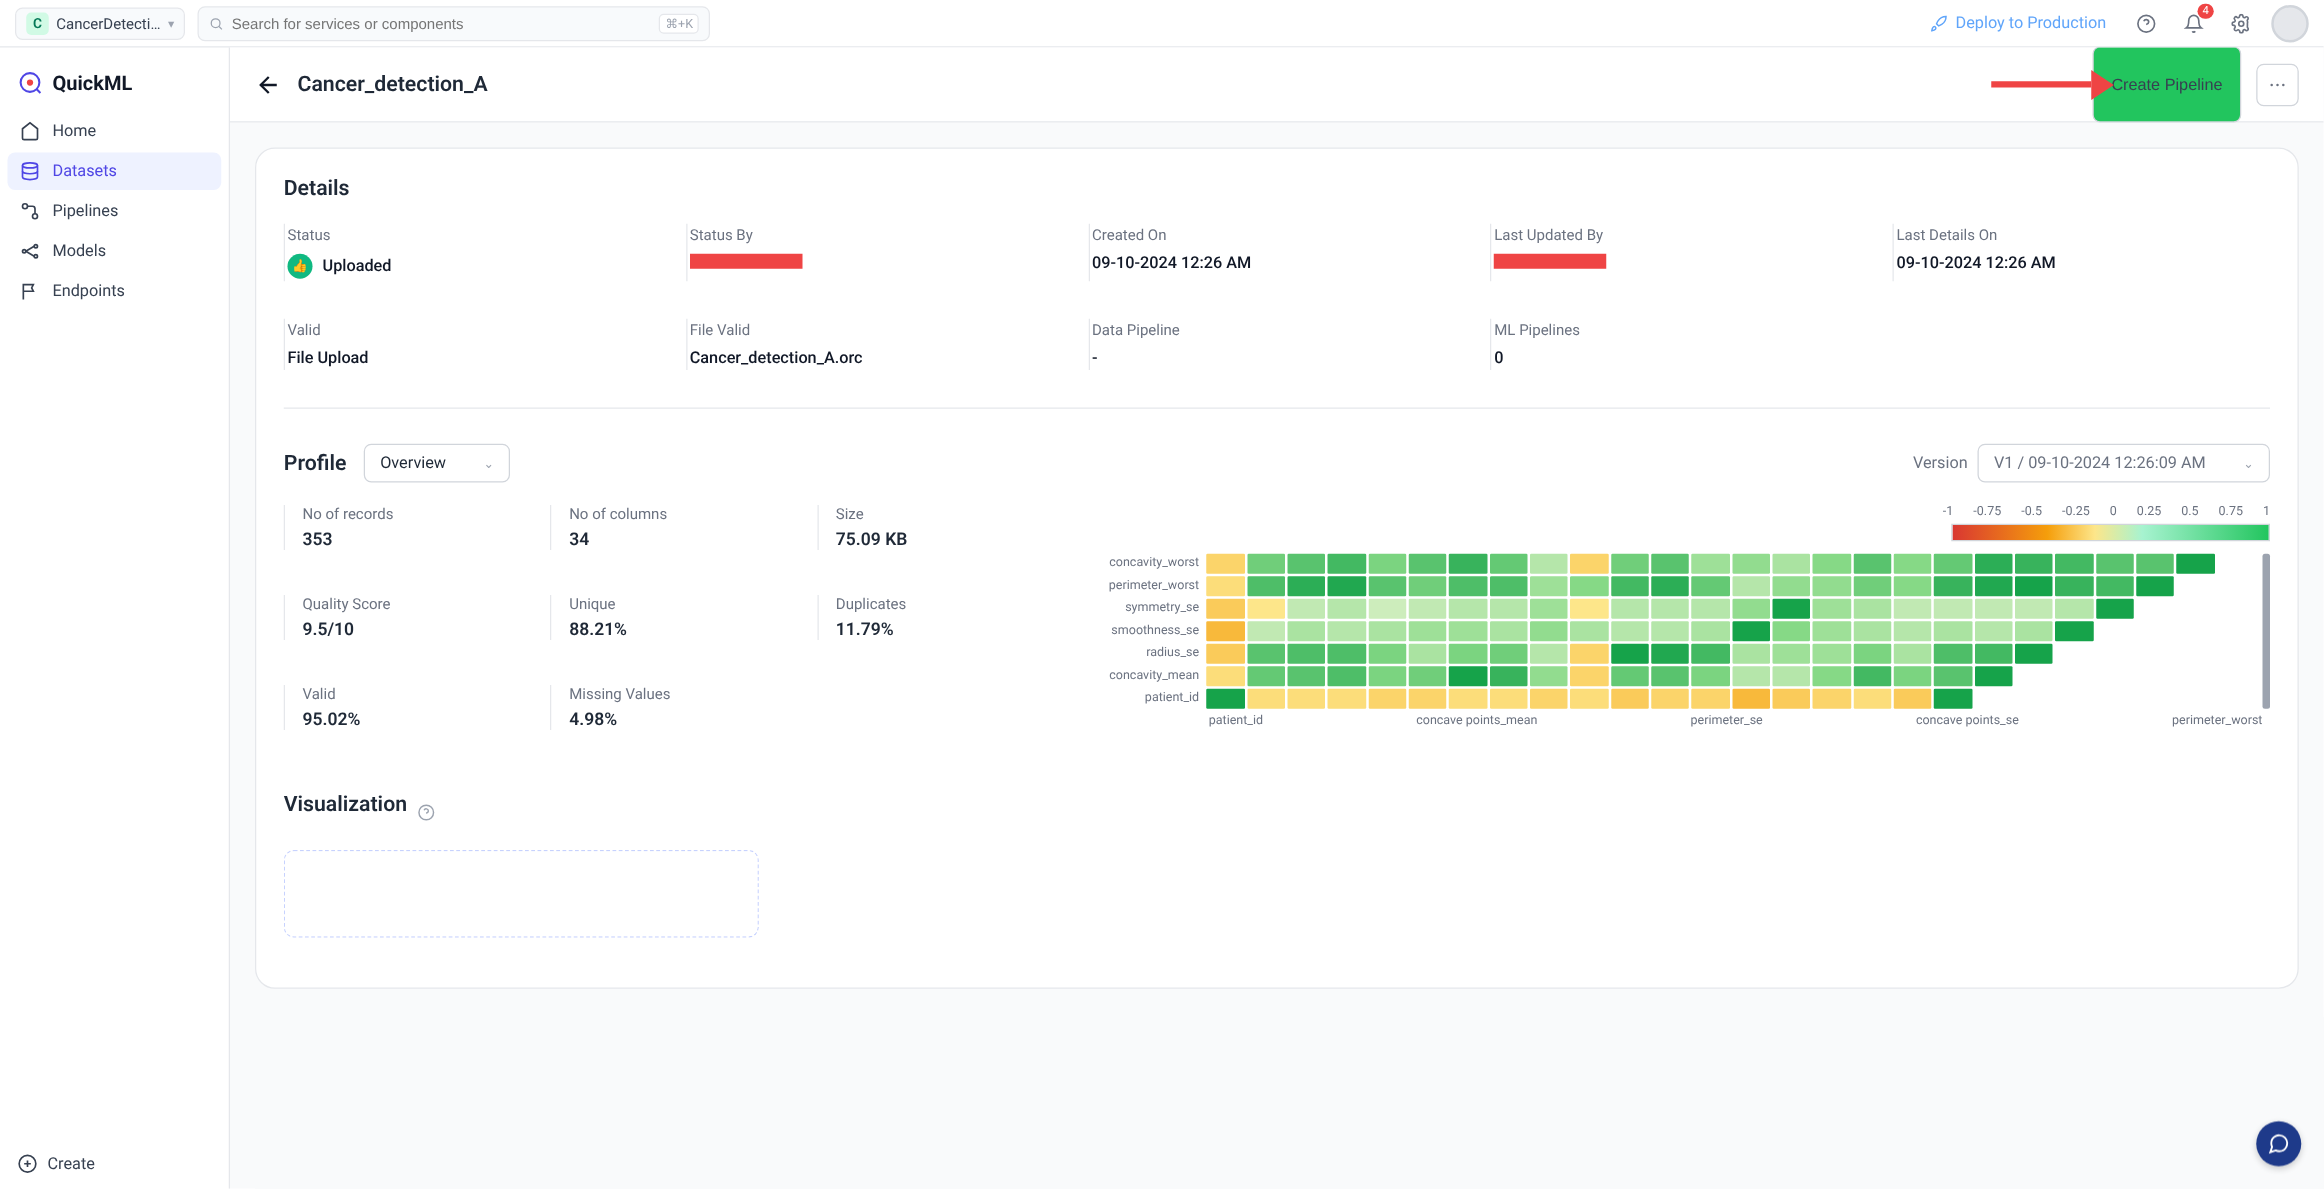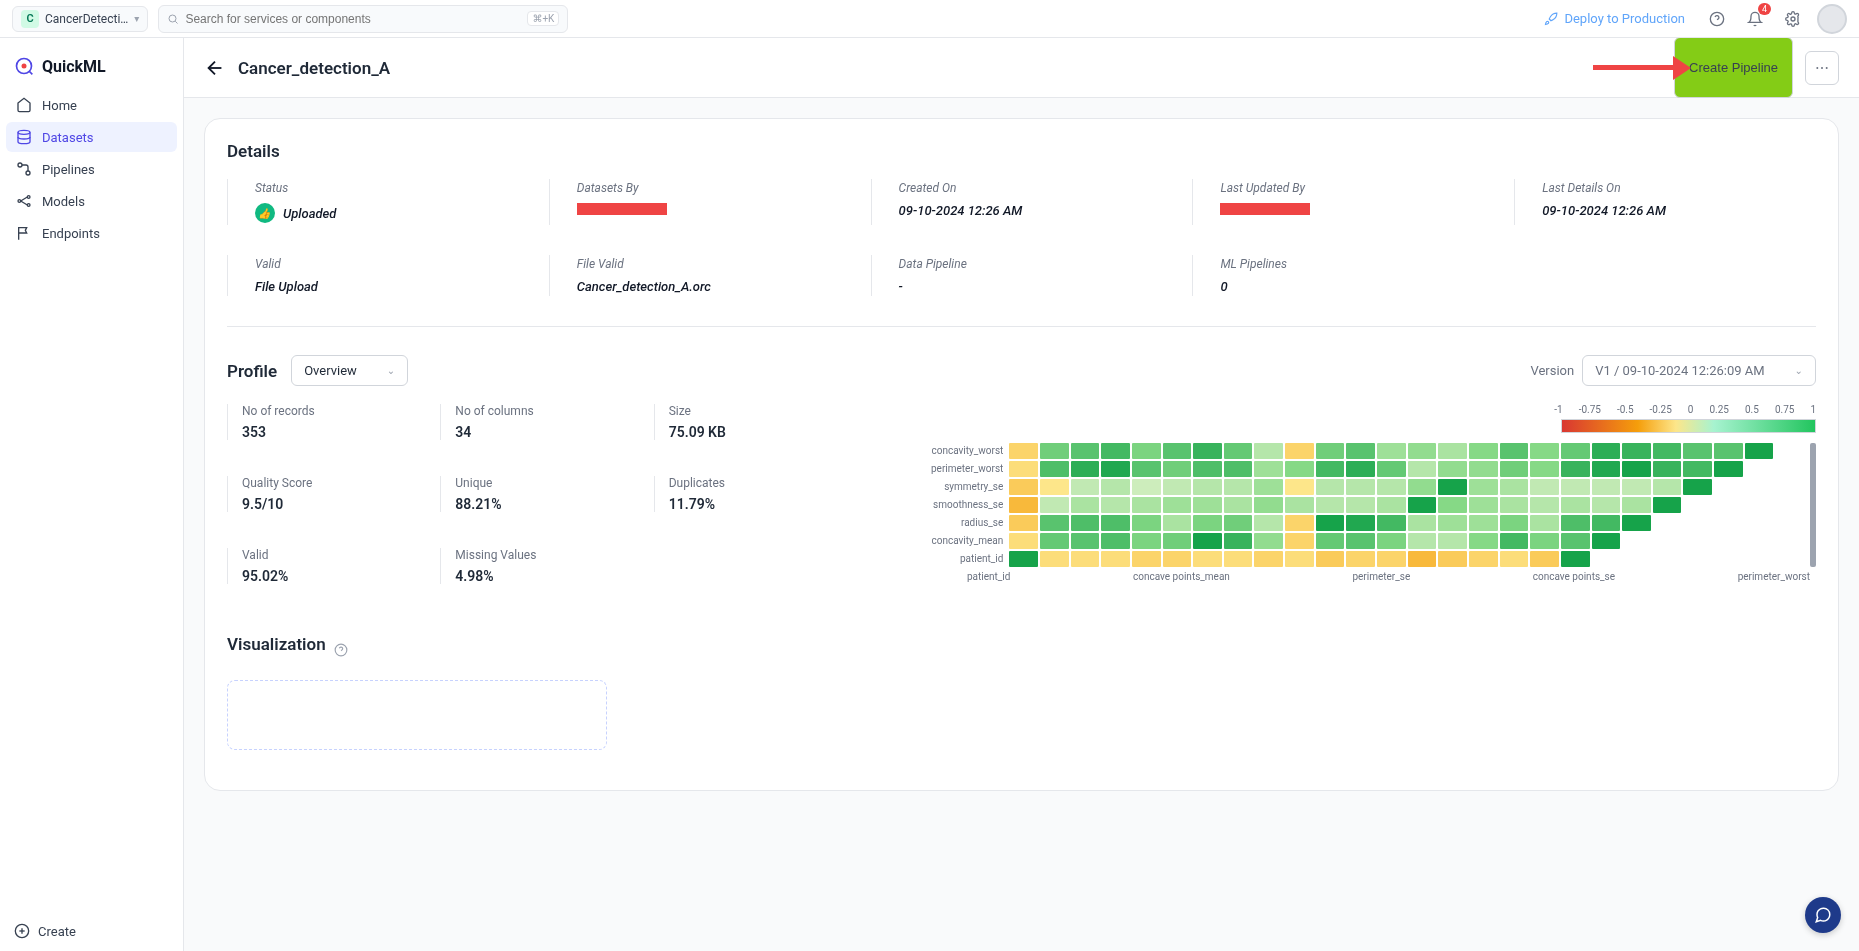--- a/index.html
+++ b/index.html
@@ -30,27 +30,27 @@
 .create-btn { display: flex; align-items: center; gap: 8px; color: #374151; cursor: pointer; font-size: 13px; }
 
 .main { flex: 1; background: #f9fafb; overflow: auto; display: flex; flex-direction: column; }
 .page-hdr { height: 60px; display: flex; align-items: center; padding: 0 20px; background: #fff; border-bottom: 1px solid #e5e7eb; gap: 12px; position: relative; }
 .back { cursor: pointer; color: #111827; }
 .page-title { font-size: 17px; font-weight: 600; }
 .hdr-spacer { flex: 1; }
 .arrow-annot { position: absolute; right: 168px; top: 50%; transform: translateY(-50%); display: flex; align-items: center; pointer-events: none; }
 .arrow-line { width: 80px; height: 5px; background: #ef4444; }
 .arrow-head { width: 0; height: 0; border-top: 12px solid transparent; border-bottom: 12px solid transparent; border-left: 18px solid #ef4444; }
-.btn { border: 1px solid #d1d5db; background: #84cc16; color: #374151; border-radius: 6px; padding: 22px 14px; font-size: 13px; cursor: pointer; }
+.btn { border: 1px solid #d1d5db; background: #22c55e; color: #374151; border-radius: 6px; padding: 22px 14px; font-size: 13px; cursor: pointer; }
 .more-btn { border: 1px solid #d1d5db; background: #fff; border-radius: 6px; width: 34px; height: 34px; display: flex; align-items: center; justify-content: center; cursor: pointer; color: #6b7280; }
 
 .card { background: #fff; border: 1px solid #e5e7eb; border-radius: 16px; margin: 20px; padding: 22px 22px 40px; }
 .section-title { font-size: 17px; font-weight: 600; margin-bottom: 18px; }
 .details-grid { display: grid; grid-template-columns: repeat(5, 1fr); gap: 0 20px; margin-bottom: 30px; }
-.detail-cell { border-left: 1px solid #e5e7eb; padding: 2px 0 2px 27px; font-style: italic; }
+.detail-cell { border-left: 1px solid #e5e7eb; padding: 2px 0 2px 2px; }
 .detail-label { font-size: 12px; color: #6b7280; margin-bottom: 8px; }
 .detail-value { font-size: 13px; color: #111827; font-weight: 500; display: flex; align-items: center; gap: 8px; }
 .status-pill { width: 20px; height: 20px; border-radius: 50%; background: #10b981; color: #fff; display: flex; align-items: center; justify-content: center; font-size: 11px; }
 .redact { width: 90px; height: 12px; background: #ef4444; display: inline-block; }
 .divider { border: none; border-top: 1px solid #e5e7eb; margin: 28px 0; }
 
 .profile-hdr { display: flex; align-items: center; gap: 14px; margin-bottom: 18px; }
 .select-pill { display: flex; align-items: center; gap: 30px; border: 1px solid #d1d5db; border-radius: 6px; padding: 7px 12px; font-size: 13px; cursor: pointer; background: #fff; }
 .version-wrap { margin-left: auto; display: flex; align-items: center; gap: 8px; font-size: 13px; color: #6b7280; }
 
@@ -59,21 +59,21 @@
 .stat-cell { border-left: 1px solid #e5e7eb; padding-left: 14px; }
 .stat-label { font-size: 12px; color: #6b7280; margin-bottom: 6px; }
 .stat-value { font-size: 14px; font-weight: 600; }
 
 .heatmap-wrap { flex: 1; }
 .heatmap-title { font-size: 14px; font-weight: 600; margin-bottom: 8px; }
 .legend-row { display: flex; justify-content: flex-end; align-items: center; gap: 6px; margin-bottom: 4px; }
 .legend-ticks { display: flex; gap: 16px; font-size: 10px; color: #6b7280; }
 .legend-bar { width: 255px; height: 14px; border: 1px solid #d1d5db; background: linear-gradient(90deg, #d93732 0%, #f59e0b 30%, #fde68a 45%, #a7f3d0 60%, #22c55e 100%); margin-left: auto; margin-bottom: 10px; }
 .hm-area { display: flex; gap: 6px; }
-.hm-ylabels { display: flex; flex-direction: column; align-items: flex-end; font-size: 10px; color: #6b7280; gap: 7px; padding-top: 2px; margin-left: 44px; }
+.hm-ylabels { display: flex; flex-direction: column; align-items: flex-end; font-size: 10px; color: #6b7280; gap: 7px; padding-top: 2px; }
 .hm-grid-wrap { flex: 1; position: relative; }
 .hm-grid { display: grid; gap: 2px; }
 .hm-cell { height: 16px; border-radius: 1px; }
 .hm-scroll { width: 6px; background: #9ca3af; border-radius: 2px; align-self: stretch; }
 .hm-xlabels { display: flex; justify-content: space-between; font-size: 10px; color: #6b7280; margin-top: 4px; padding-left: 80px; padding-right: 6px; }
 
 .viz-hdr { display: flex; align-items: center; gap: 8px; margin-top: 50px; margin-bottom: 14px; }
 .viz-placeholder { border: 1px dashed #c7d2fe; border-radius: 8px; height: 70px; width: 380px; }
 
 .fab { position: fixed; right: 18px; bottom: 18px; width: 36px; height: 36px; border-radius: 50%; background: #1e3a8a; color: #fff; display: flex; align-items: center; justify-content: center; cursor: pointer; box-shadow: 0 2px 6px rgba(0,0,0,.2); }
@@ -217,21 +217,21 @@
       <div class="section-title">Details</div>
       <div class="details-grid" id="details-row1">
           <div class="detail-cell">
             <div class="detail-label">Status</div>
             <div class="detail-value">
               <span class="status-pill" style="font-size: 10px;">👍</span>
               <span>Uploaded</span>
             </div>
           </div>
           <div class="detail-cell">
-            <div class="detail-label">Datasets By</div>
+            <div class="detail-label">Status By</div>
             <div class="detail-value">
               <span class="redact"></span>
             </div>
           </div>
           <div class="detail-cell">
             <div class="detail-label">Created On</div>
             <div class="detail-value">
               <span>09-10-2024 12:26 AM</span>
             </div>
           </div>

